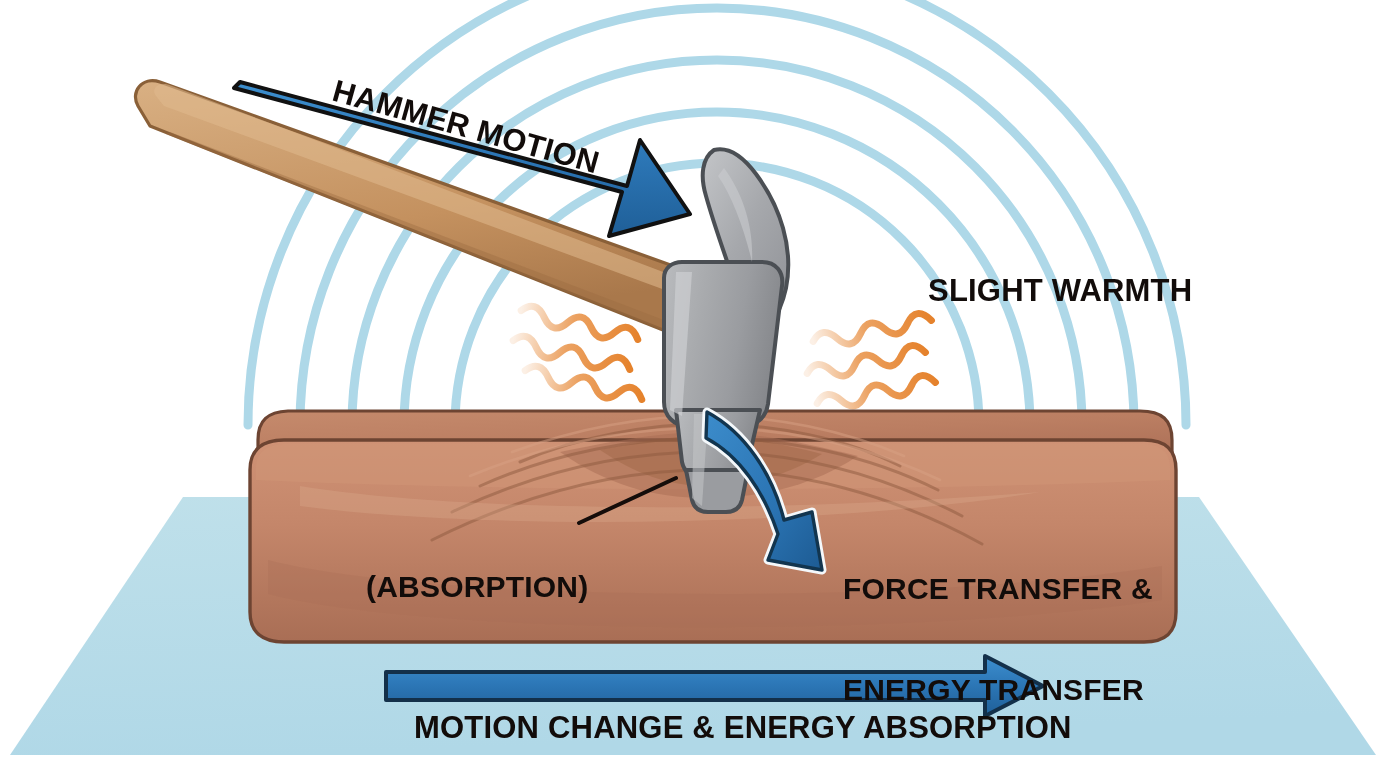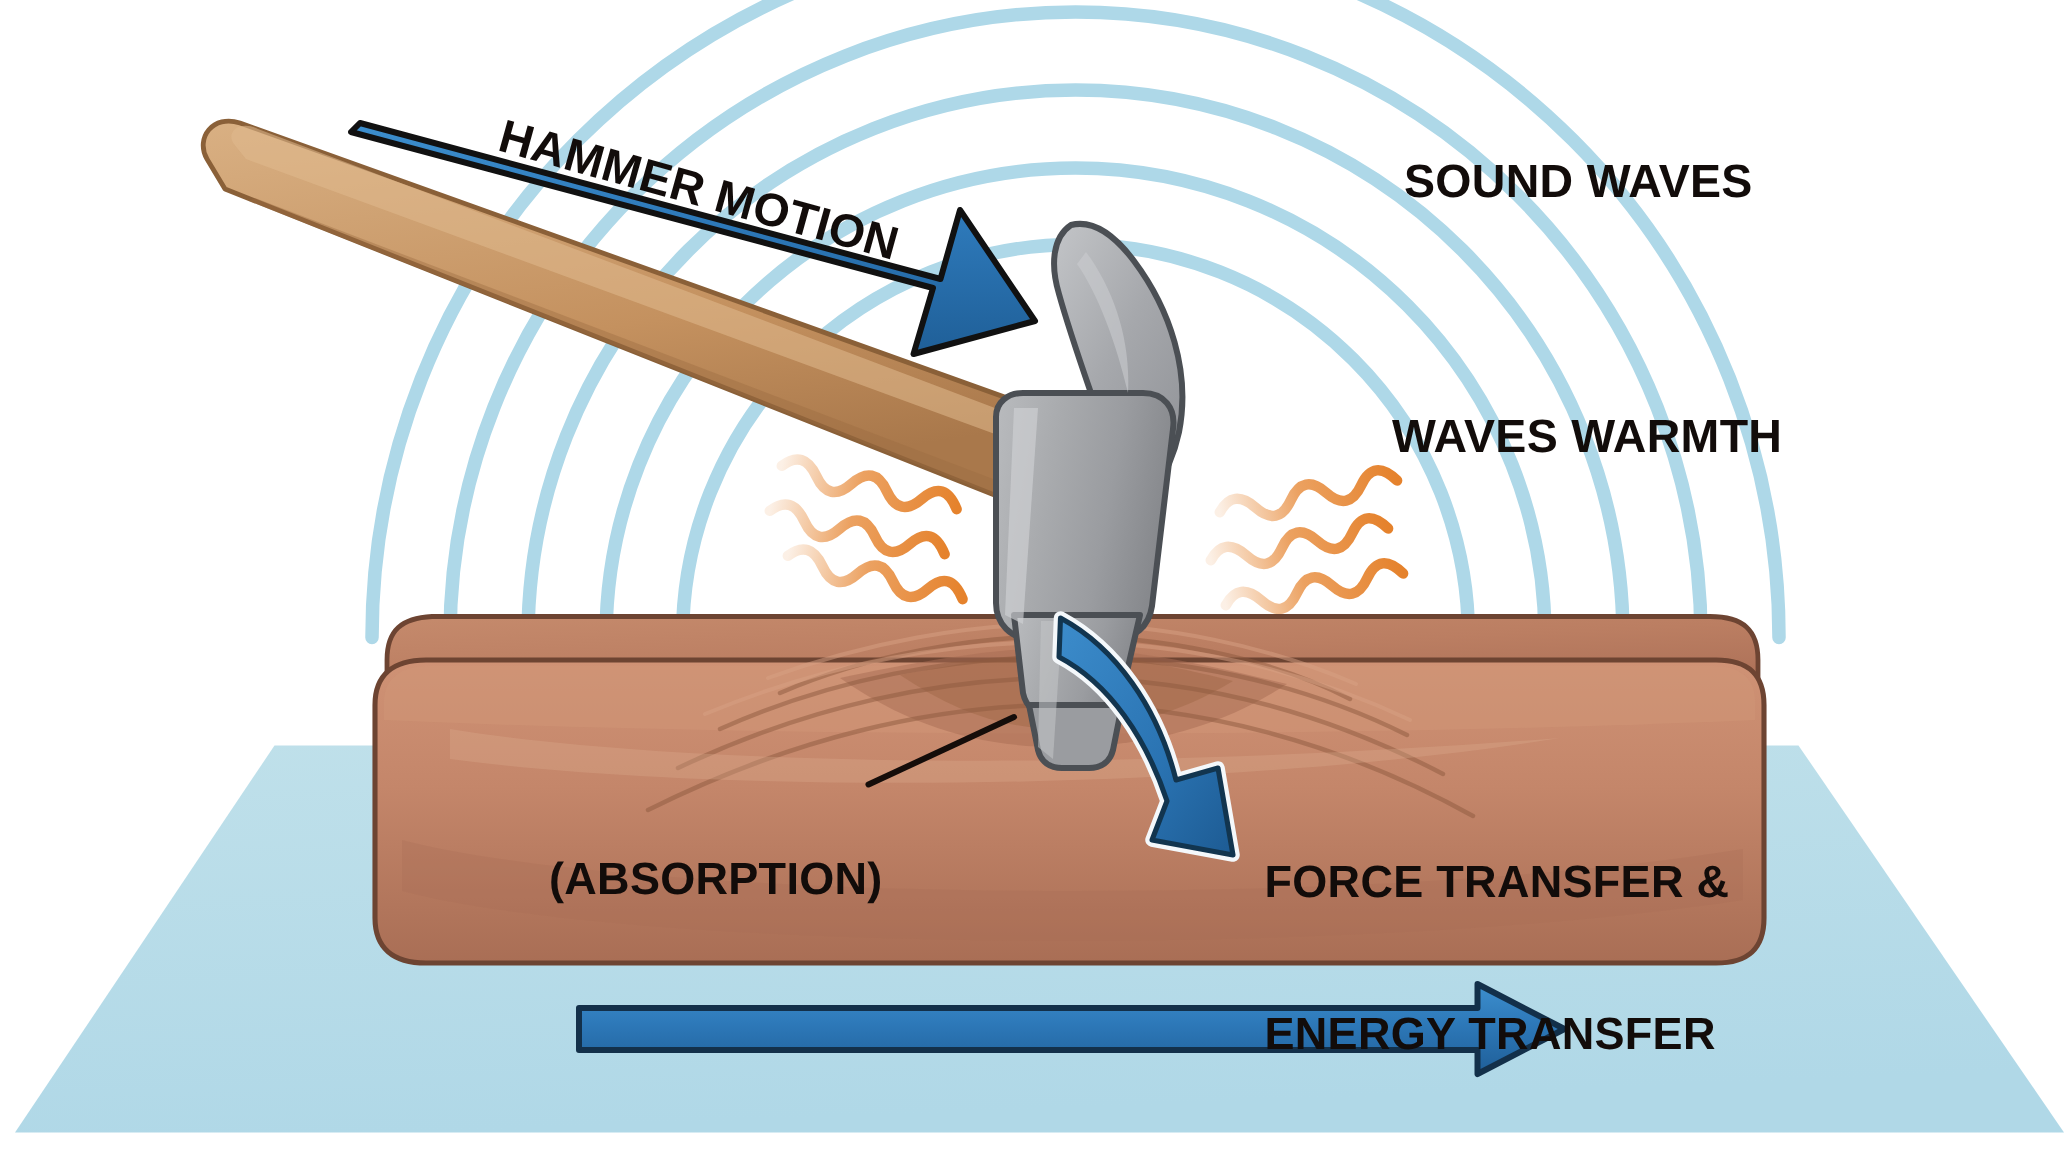--- a/index.html
+++ b/index.html
@@ -281,27 +281,27 @@
                L 985,656
                L 1043,686
                L 985,716
                L 985,700
                L 386,700 Z" fill="url(#gradArrowBar)" stroke="#13304a" stroke-width="4" stroke-linejoin="round"></path>
     </g>
   </svg>
 
   <div class="lbl" id="label-hammer-motion">HAMMER MOTION</div>
 
-  <div class="lbl" id="label-sound-waves">SOUND WAVES</div>
-
-  <div class="lbl" id="label-slight-warmth">WAVES WARMTH</div>
+
+  <div class="lbl" id="label-slight-warmth">SLIGHT WARMTH</div>
 
   <div class="lbl" id="label-shape-change">
     <div>(ABSORPTION)</div>
   </div>
 
   <div class="lbl" id="label-force-transfer">
     <div>FORCE TRANSFER &amp;</div>
     <div>ENERGY TRANSFER</div>
   </div>
 
+  <div class="lbl" id="label-motion-change">MOTION CHANGE &amp; ENERGY ABSORPTION</div>
 
 </div>
 
 </body></html>

